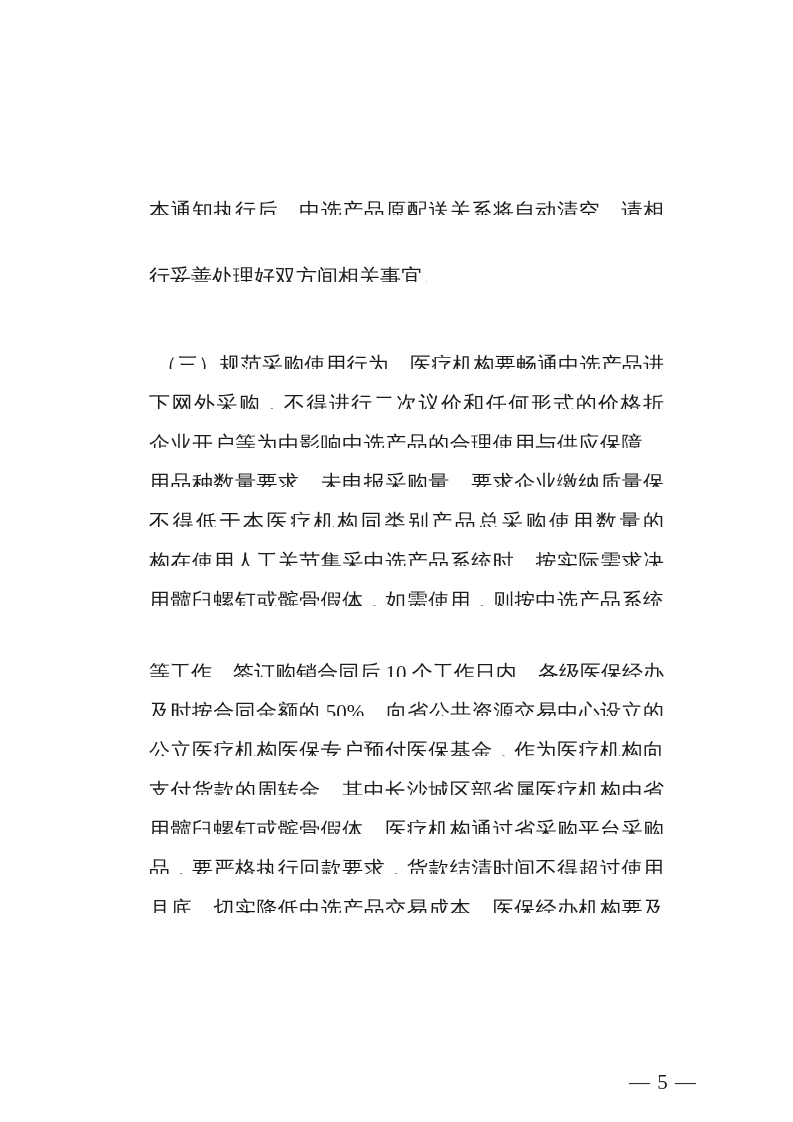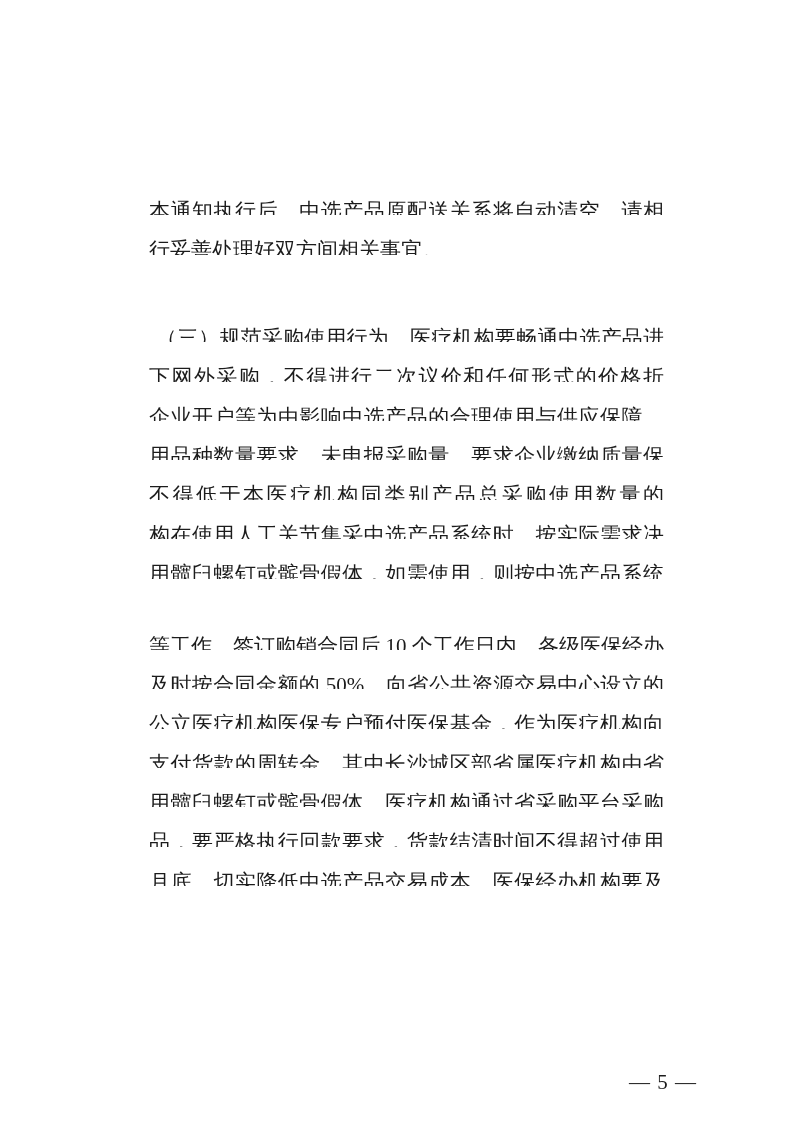--- a/index.html
+++ b/index.html
@@ -26,21 +26,21 @@
   }
   .line {
     height: 39.4px;
     line-height: 39.4px;
     text-align: justify;
     text-align-last: justify;
     overflow: hidden;
     white-space: normal;
   }
   
-  .line.end { text-align-last: left; }
+  .line.end { text-align-last: left; margin-top: 27px; }
   
   .line.indent { padding-left: 23px; margin-top: 16px; }
   .page-number {
     position: absolute;
     top: 1038px;
     right: 96px;
     font-size: 21px;
     line-height: 24px;
     letter-spacing: 1px;
     color: #1c1c1c;

